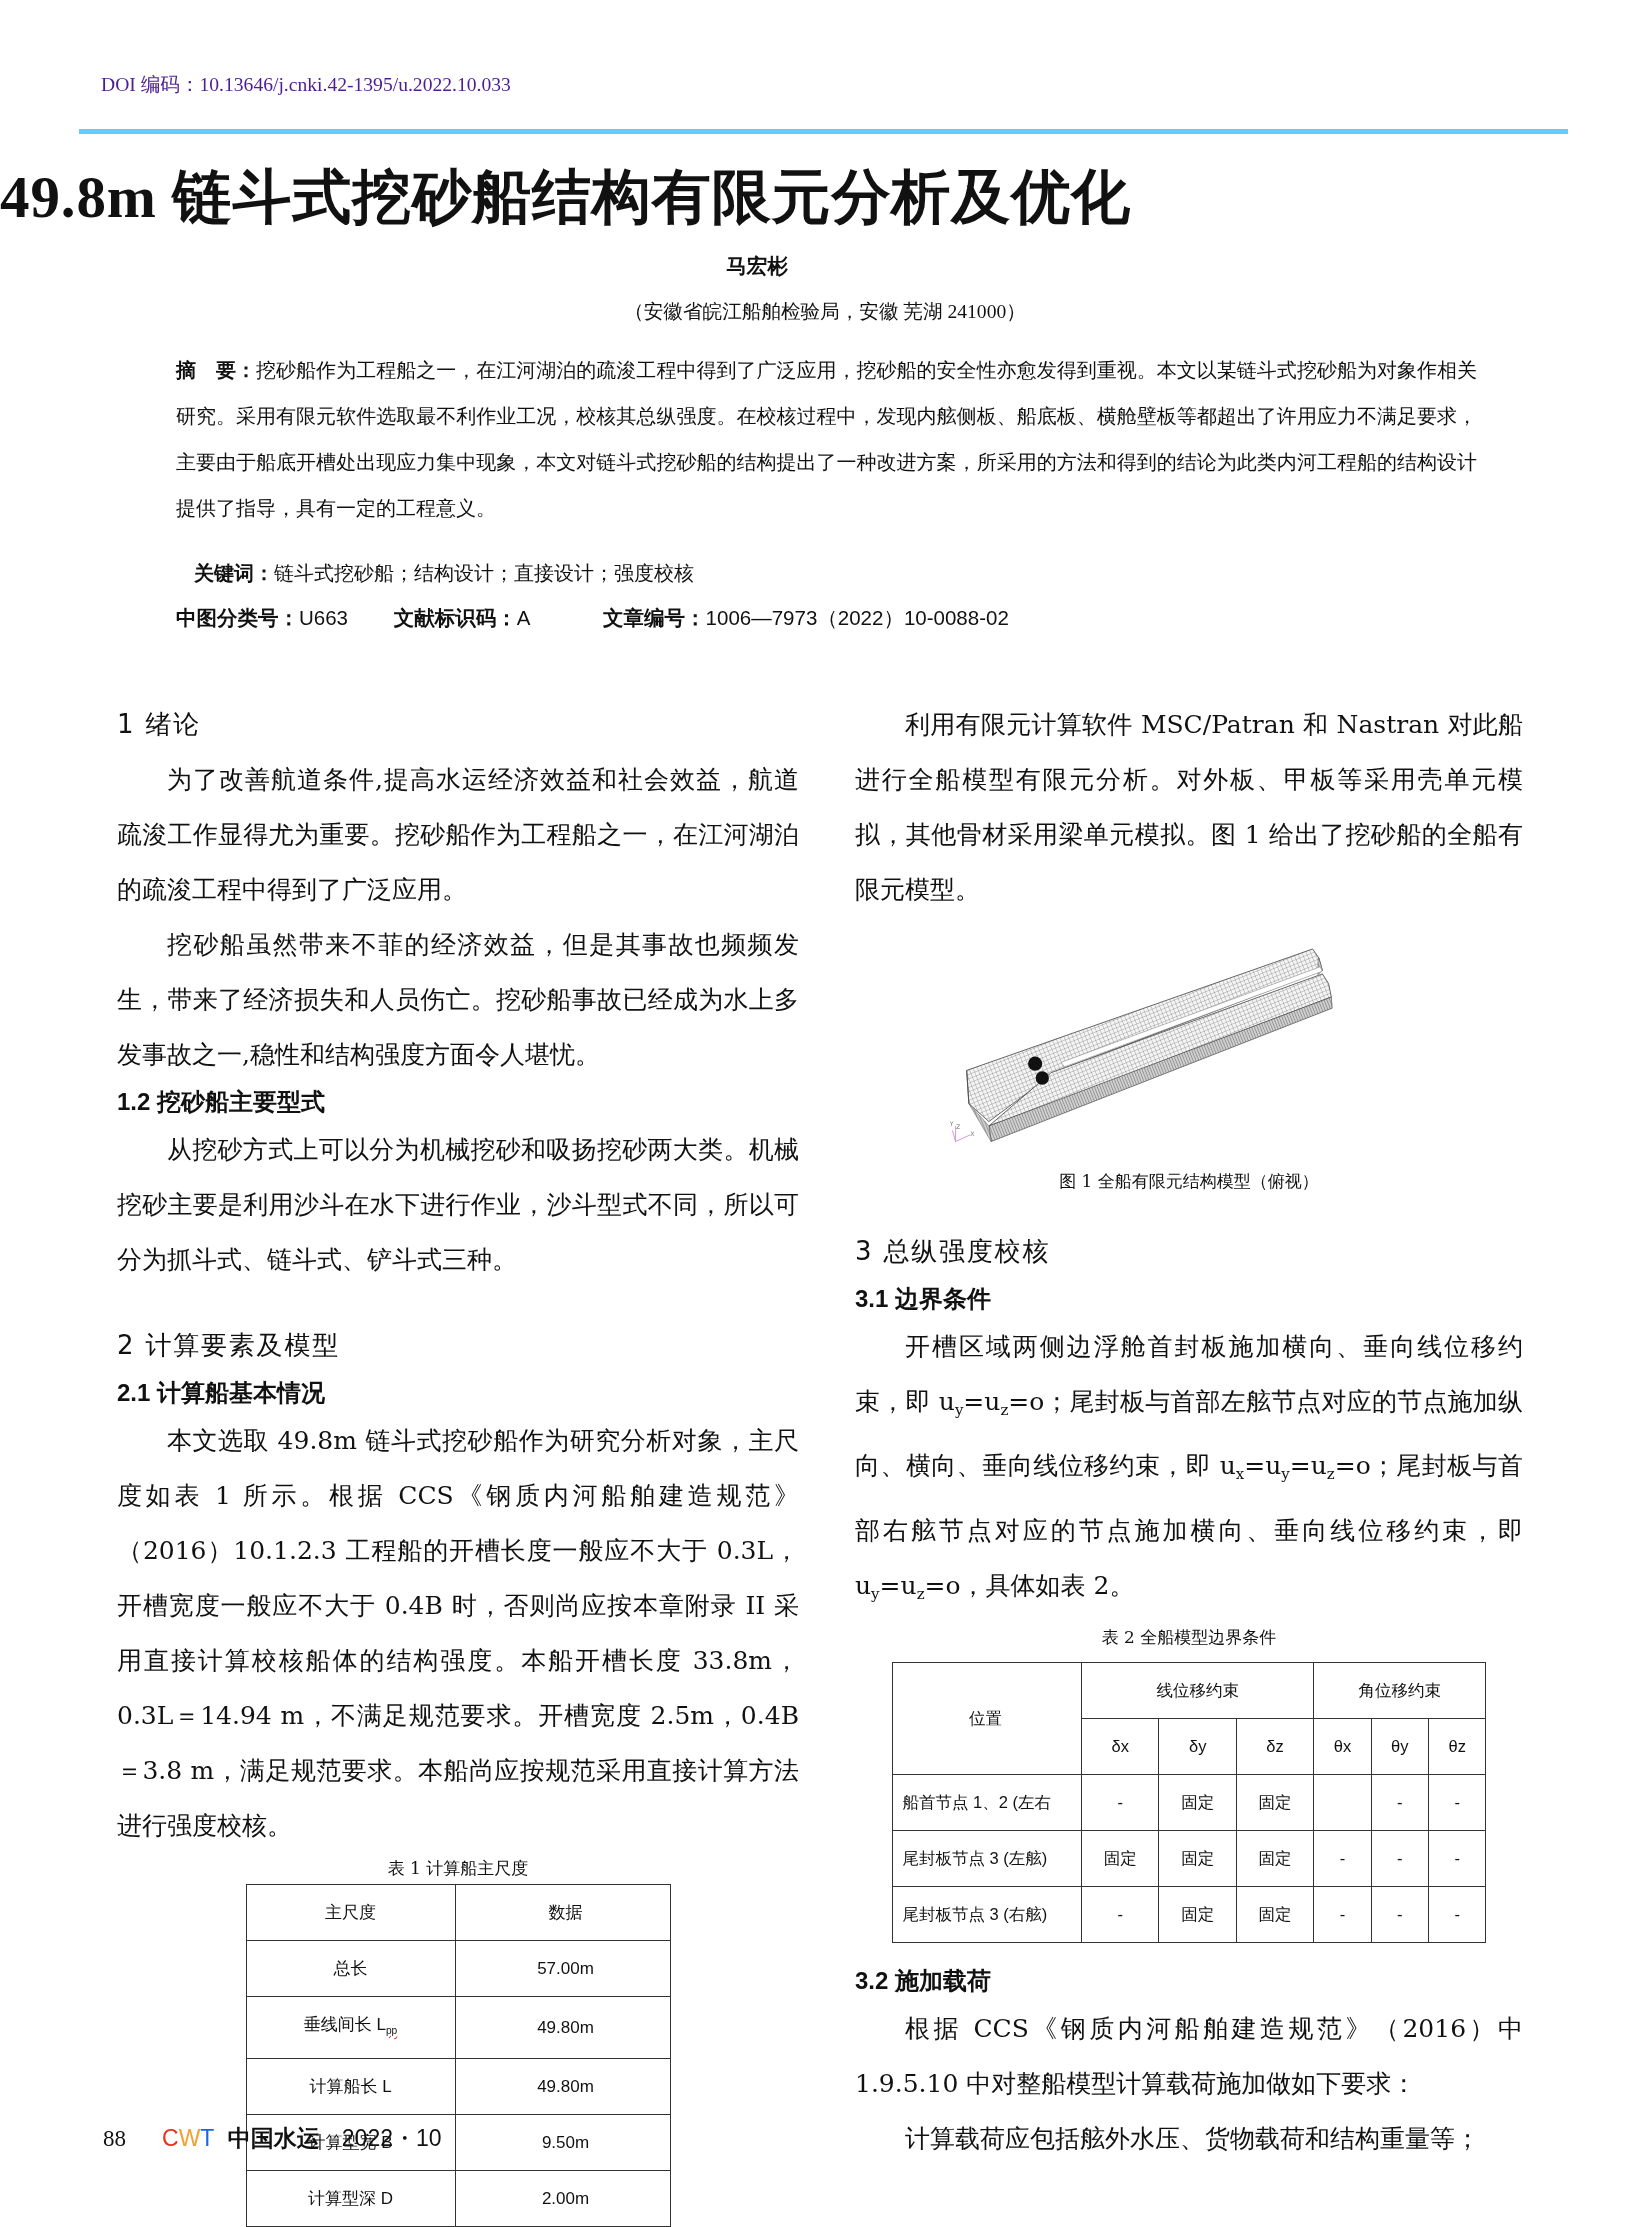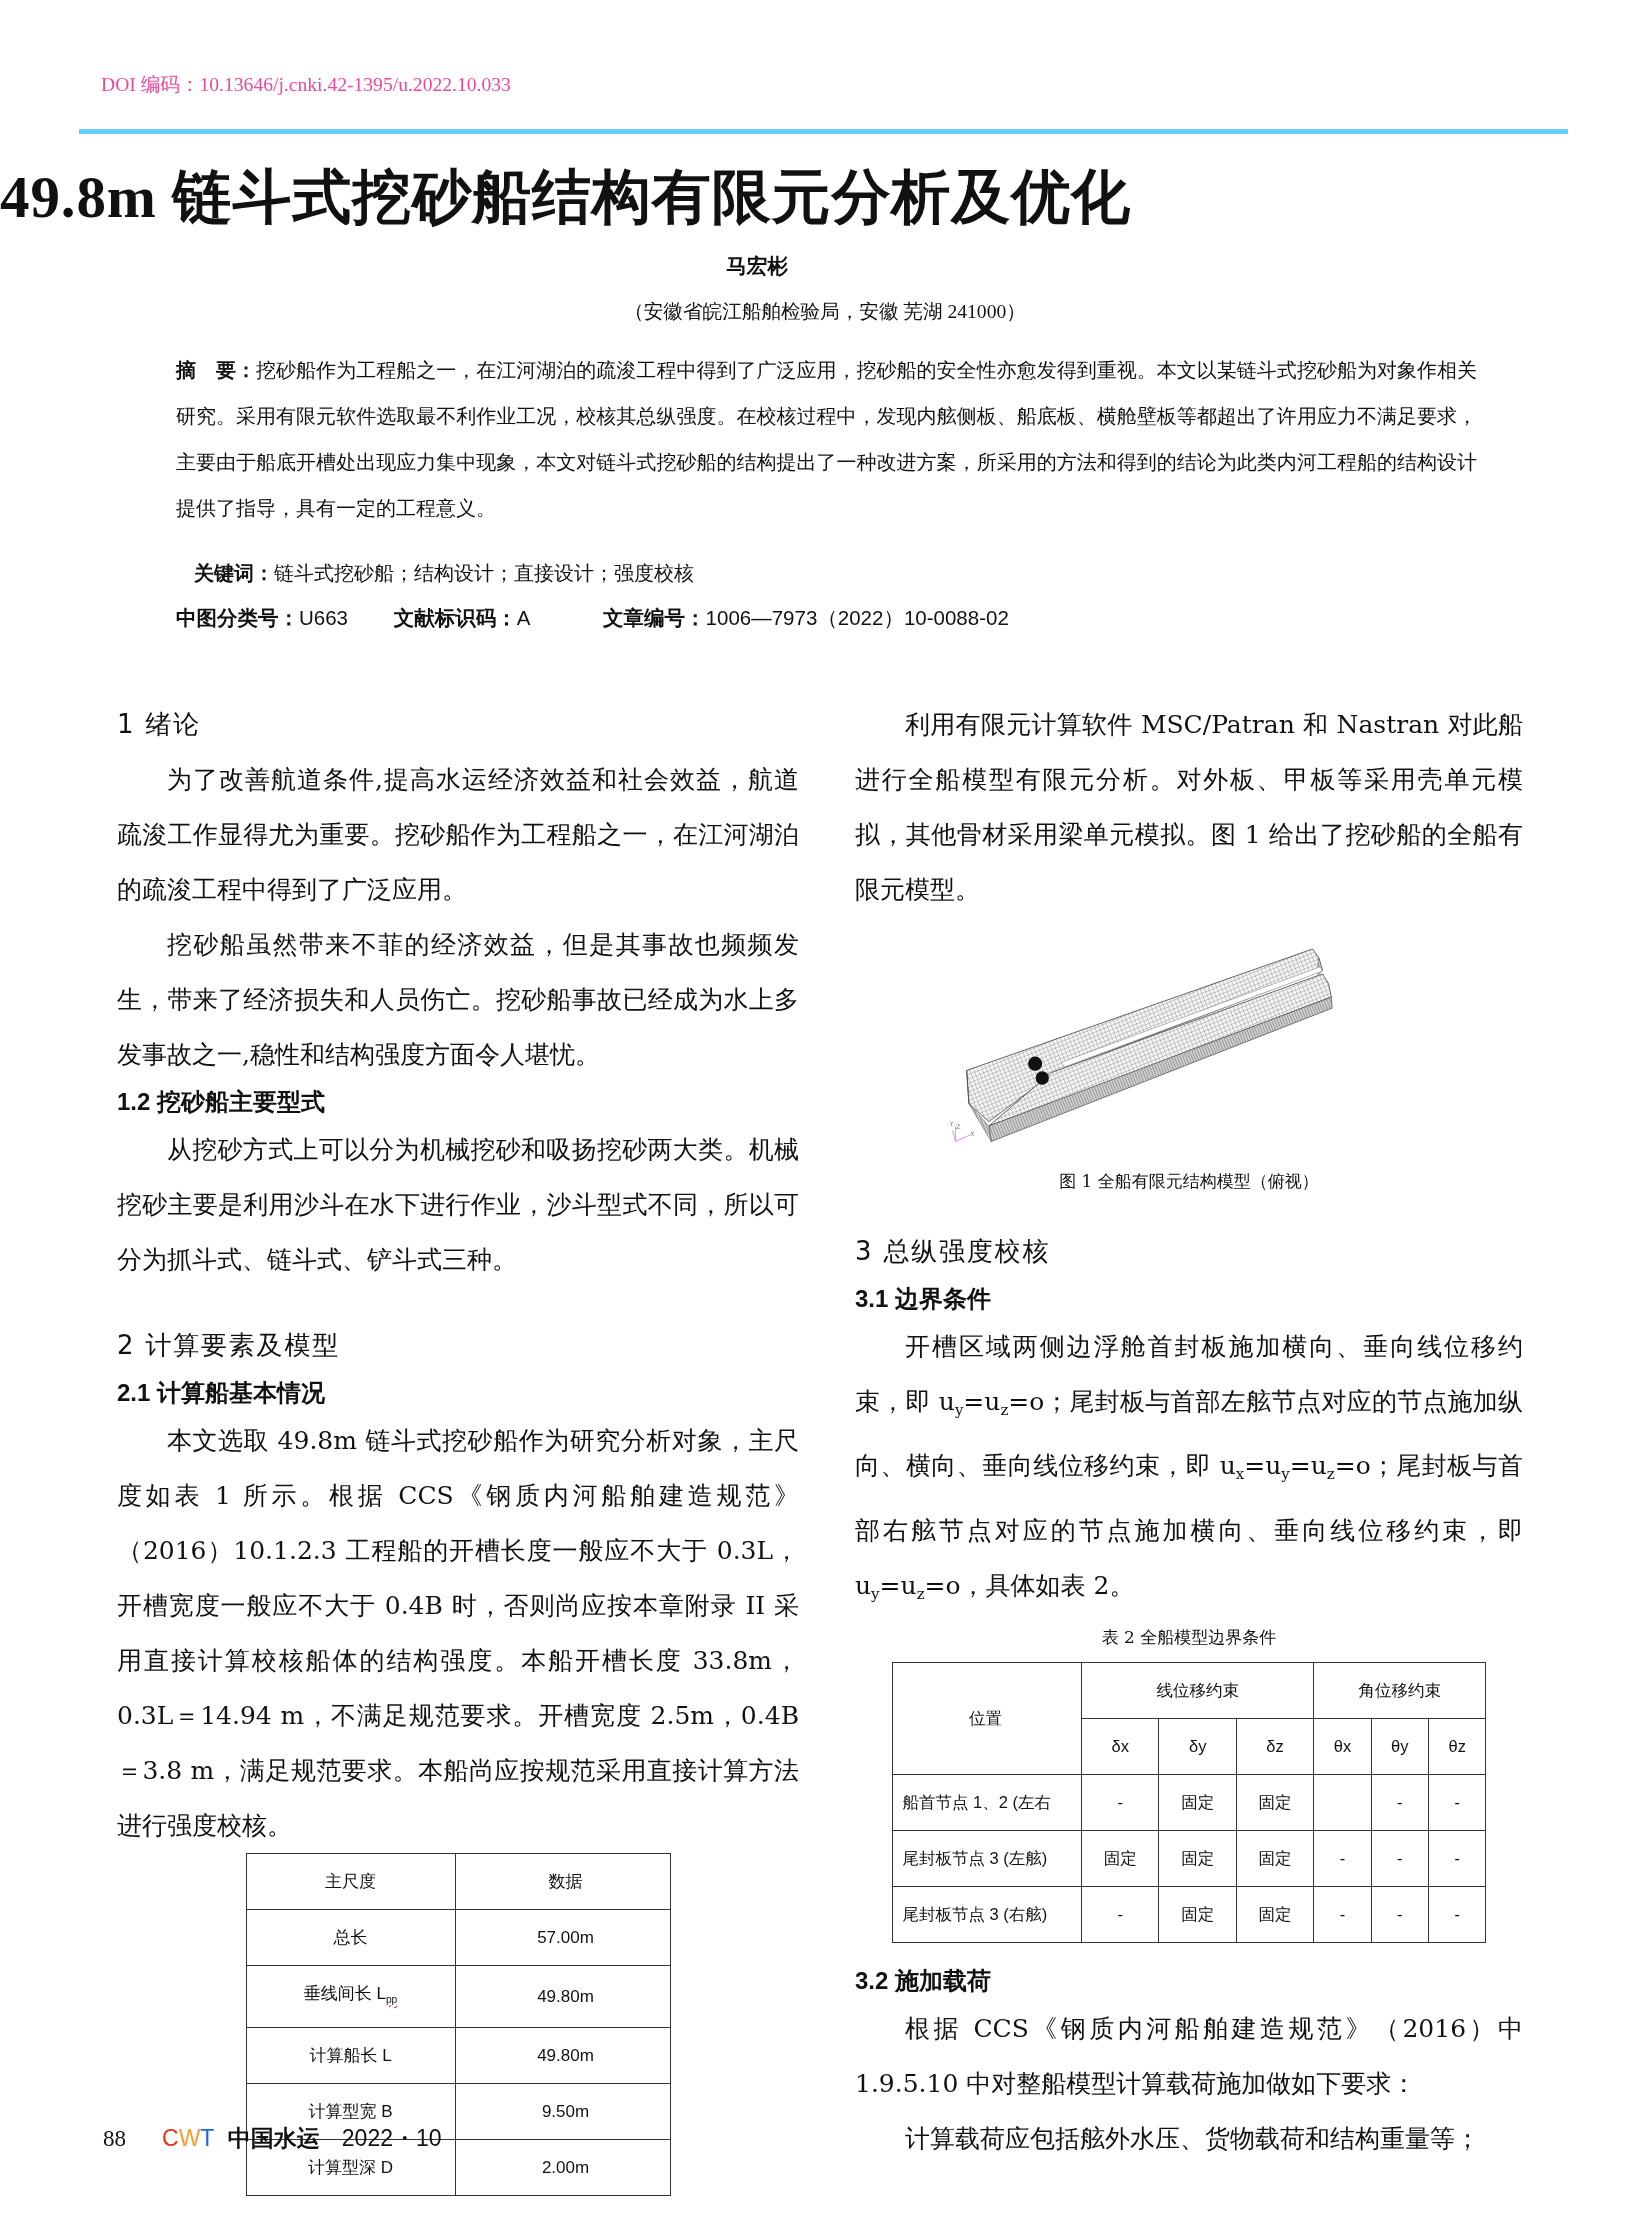--- a/index.html
+++ b/index.html
@@ -1,19 +1,19 @@
 <!DOCTYPE html>
 <html style="font-size:7.1px"><head>
 <meta charset="utf-8">
 <style>
   html, body { margin: 0; padding: 0; background: #ffffff; }
   body { width: 1650px; height: 2239px; position: relative; overflow: hidden;
          font-family: "DejaVu Serif", "Liberation Serif", serif; color: #111; }
   .abs { position: absolute; }
-  .doi { left: 101px; top: 71px; font-size: 19.6px; font-family: "Liberation Serif", serif; color: #ec4899; }
+  .doi { left: 101px; top: 71px; font-size: 19.6px; font-family: "Liberation Serif", serif; color: #4c1d95; }
   .rule { left: 79px; top: 129px; width: 1489px; height: 4.9px; background: #66CCFF; }
   .title { left: 0; top: 158px; width: 1650px; text-align: left; font-size: 59px; font-weight: bold;
            font-family: "Liberation Serif", "DejaVu Serif", serif; letter-spacing: 0.9px; }
   .author { left: 0; top: 252px; width: 1514px; text-align: center; font-size: 20.5px; font-weight: bold;
             font-family: Liberation Sans, sans-serif; }
   .affil { left: 0; top: 298px; width: 1650px; text-align: center; font-size: 19.6px; font-family: "Liberation Serif", serif; }
   .abstract { left: 176px; top: 347px; width: 1301px; font-size: 20px; line-height: 46px; text-align: justify;
               font-family: "DejaVu Serif", serif; }
   .abstract .lbl { font-weight: bold; font-family: Liberation Sans, sans-serif; }
   .kw { left: 194px; top: 560px; font-size: 20px; font-family: "DejaVu Serif", serif; }
@@ -75,20 +75,21 @@
 <div class="abs col col-left">
   <div class="h1">1 绪论</div>
   <p class="p">为了改善航道条件,提高水运经济效益和社会效益，航道疏浚工作显得尤为重要。挖砂船作为工程船之一，在江河湖泊的疏浚工程中得到了广泛应用。</p>
   <p class="p">挖砂船虽然带来不菲的经济效益，但是其事故也频频发生，带来了经济损失和人员伤亡。挖砂船事故已经成为水上多发事故之一,稳性和结构强度方面令人堪忧。</p>
   <div class="h2">1.2 挖砂船主要型式</div>
   <p class="p">从挖砂方式上可以分为机械挖砂和吸扬挖砂两大类。机械挖砂主要是利用沙斗在水下进行作业，沙斗型式不同，所以可分为抓斗式、链斗式、铲斗式三种。</p>
   <div class="spacer"></div>
   <div class="h1">2 计算要素及模型</div>
   <div class="h2">2.1 计算船基本情况</div>
   <p class="p">本文选取 49.8m 链斗式挖砂船作为研究分析对象，主尺度如表 1 所示。根据 CCS《钢质内河船舶建造规范》（2016）10.1.2.3 工程船的开槽长度一般应不大于 0.3L，开槽宽度一般应不大于 0.4B 时，否则尚应按本章附录 II 采用直接计算校核船体的结构强度。本船开槽长度 33.8m，0.3L＝14.94 m，不满足规范要求。开槽宽度 2.5m，0.4B＝3.8 m，满足规范要求。本船尚应按规范采用直接计算方法进行强度校核。</p>
+  <div class="caption">表 1 计算船主尺度</div>
   <table class="t1">
     <tbody>
         <tr>
       <th>主尺度</th>
       <th>数据</th>
     </tr>
     <tr>
           <td>总长</td>
           <td>57.00m</td>
         </tr>

